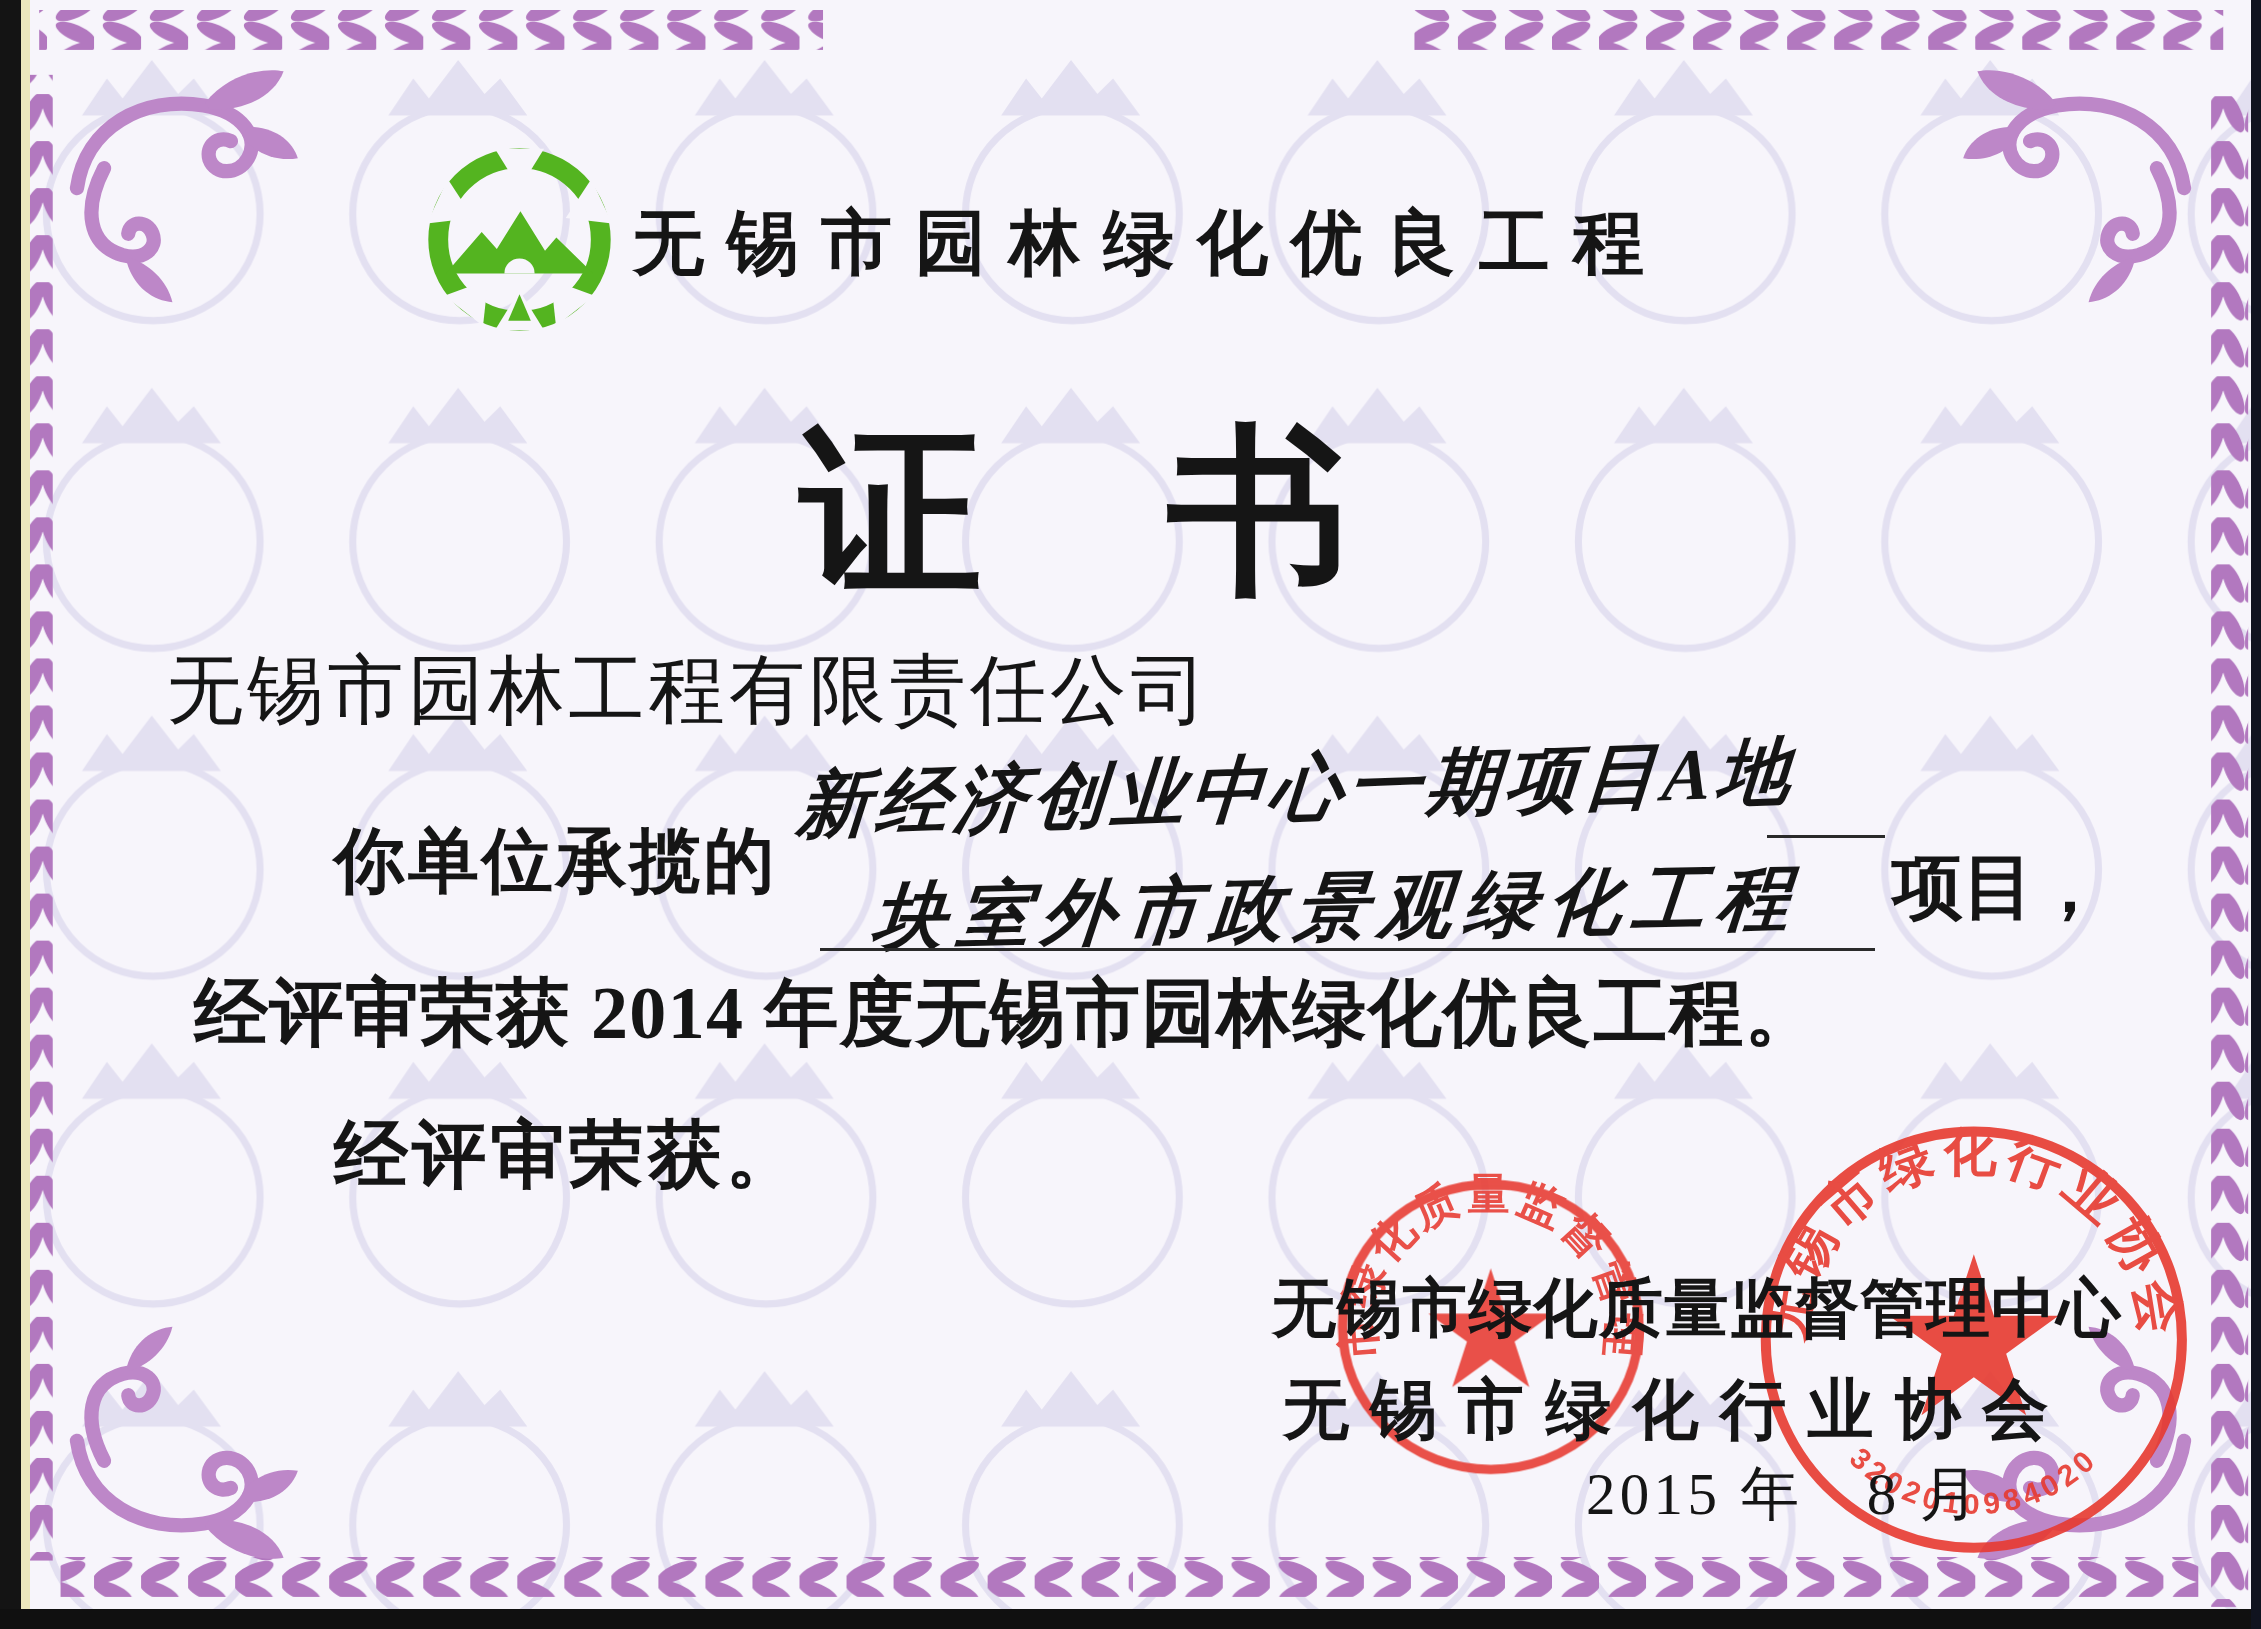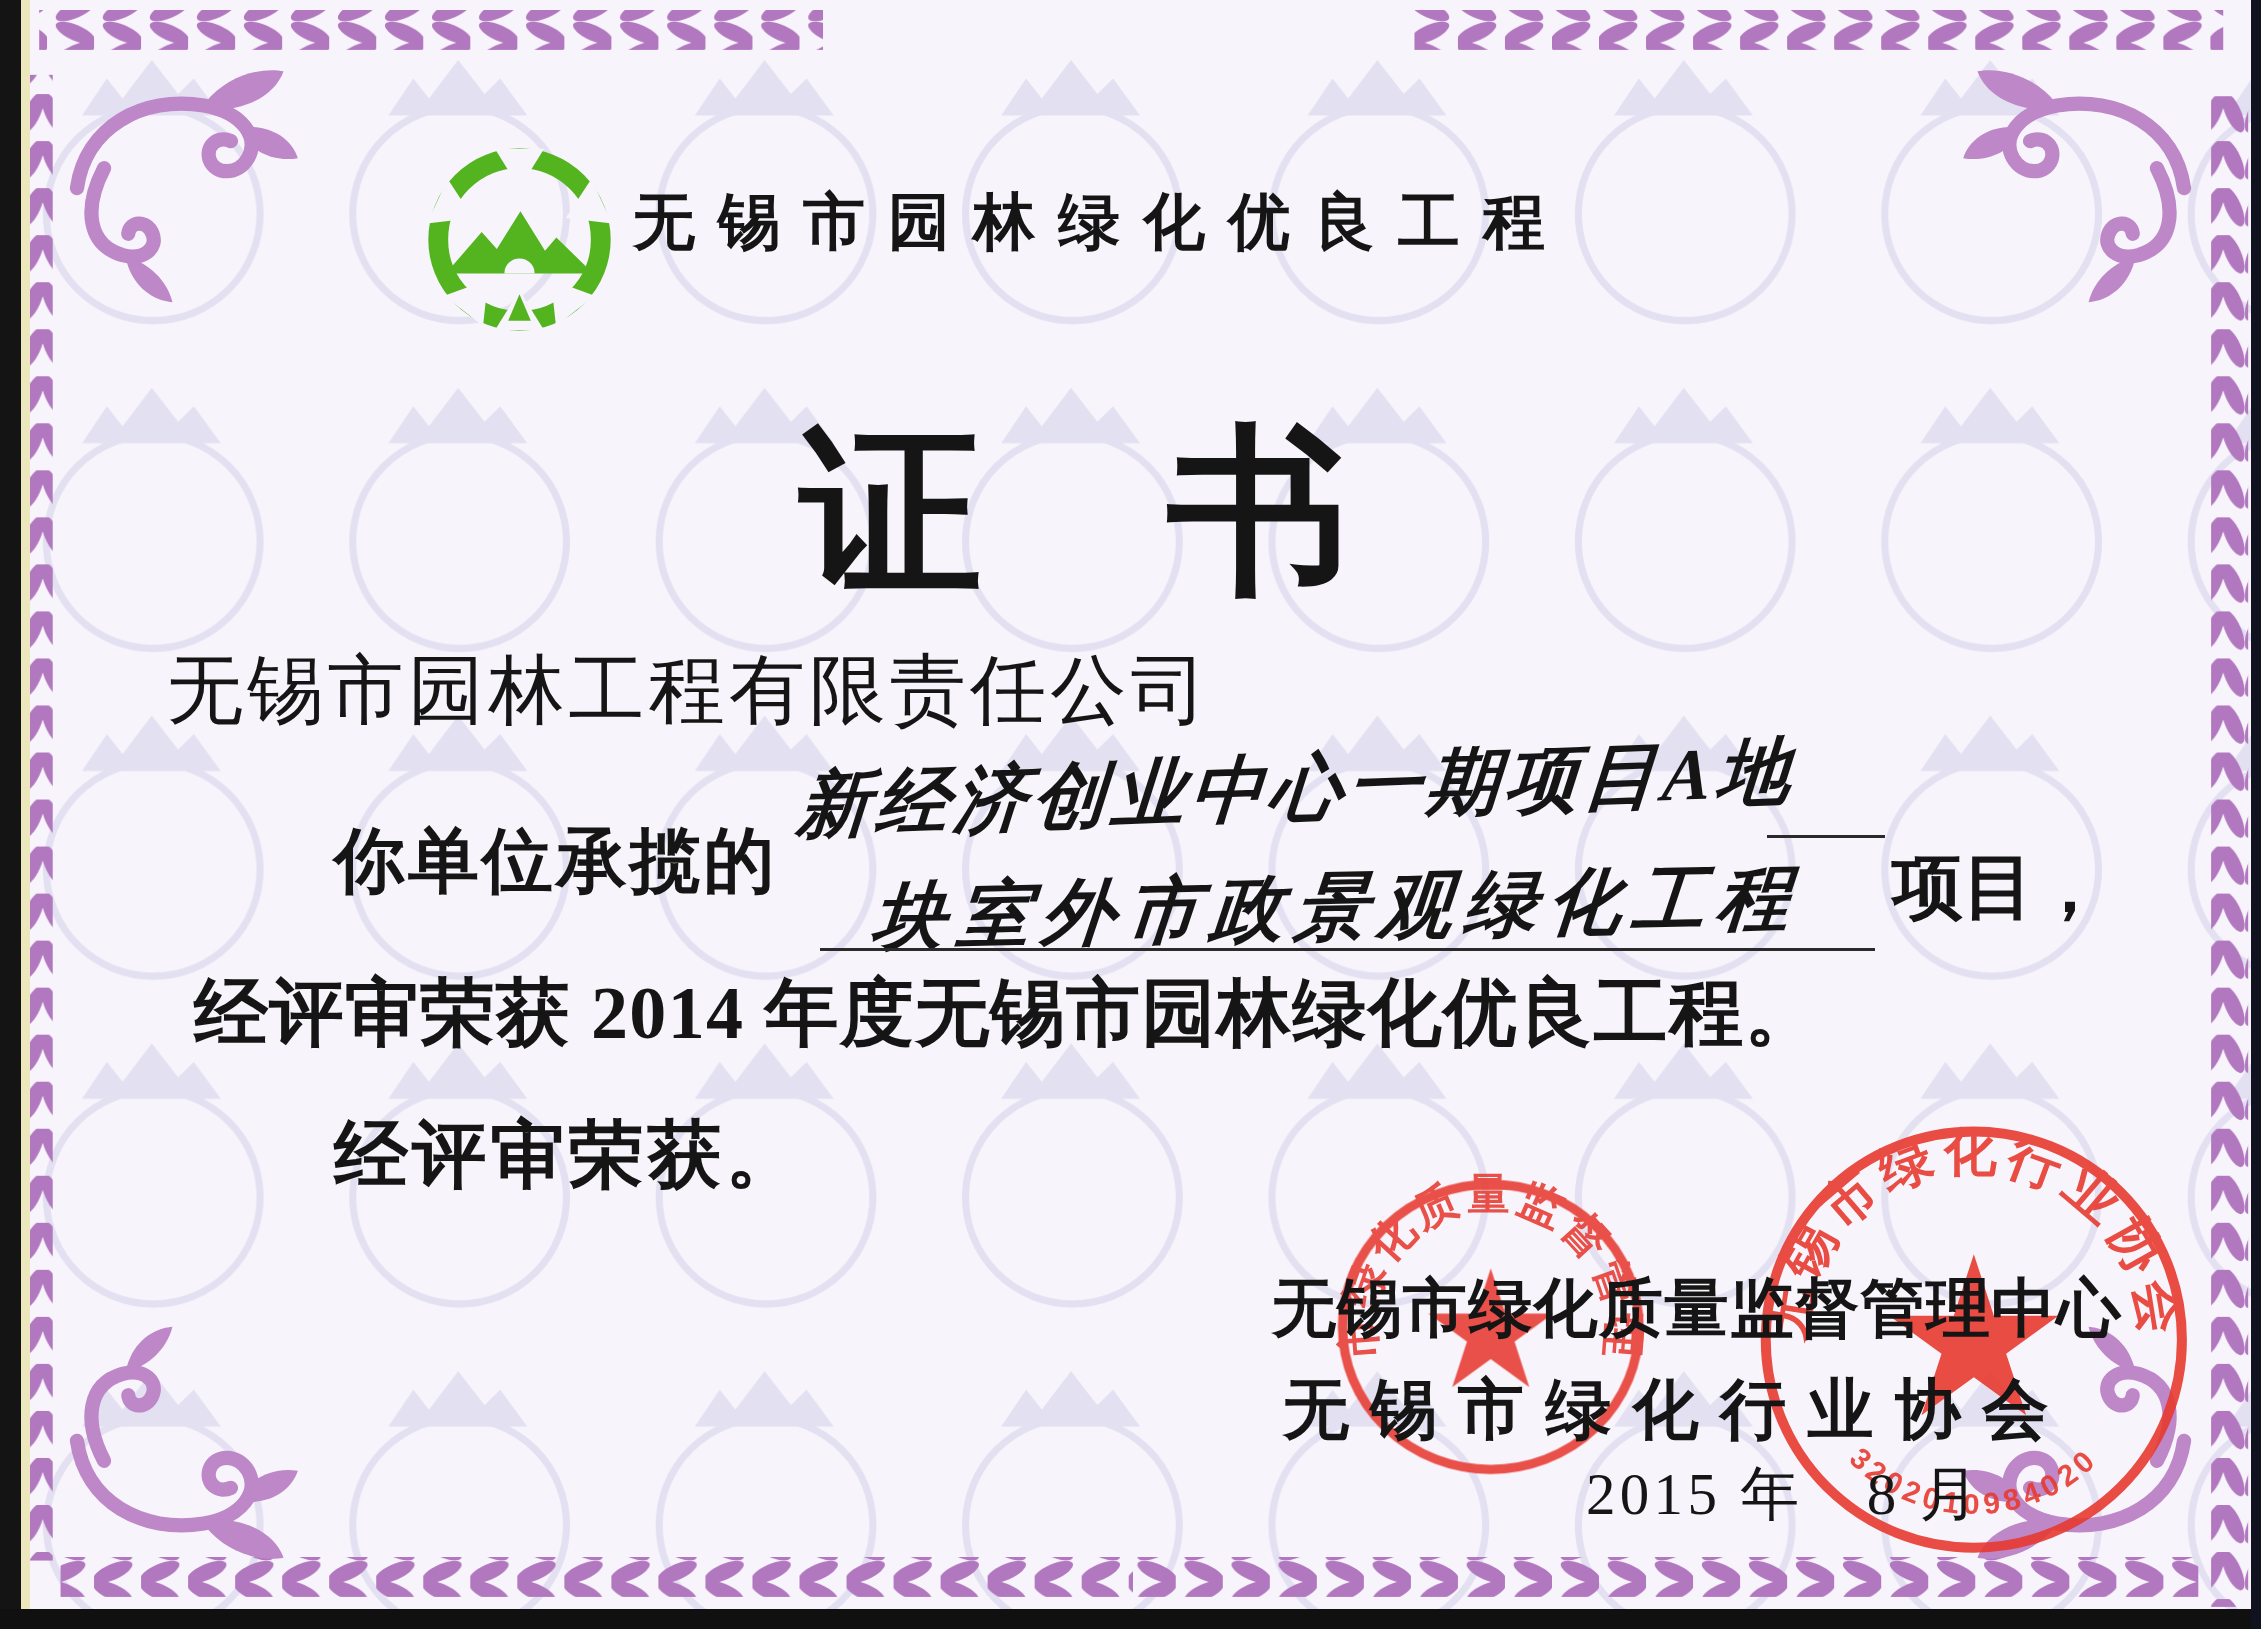--- a/index.html
+++ b/index.html
@@ -1,20 +1,20 @@
 <!DOCTYPE html>
 <html style="font-size:11.4px"><head>
 <meta charset="utf-8">
 <style>
   html,body{margin:0;padding:0;background:#2b2b2b;}
   .page{position:relative;width:2261px;height:1629px;background:#f7f5fb;overflow:hidden;
         font-family:"Liberation Serif","DejaVu Serif",serif;color:#151515;}
   svg.layer{position:absolute;left:0;top:0;}
   .txt{position:absolute;white-space:nowrap;}
-  .title{left:633px;top:180px;font-size:62px;font-weight:700;letter-spacing:23px;}
+  .title{left:633px;top:196px;font-size:71px;font-weight:700;letter-spacing:23px;}
   .heading{left:0;top:391px;width:2156px;text-align:center;font-size:182px;font-weight:800;
            word-spacing:125px;letter-spacing:7.1px;}
   .recipient{left:167px;top:640px;font-size:76px;font-weight:400;letter-spacing:4.3px;}
   .prefix{left:334px;top:814px;font-size:71px;font-weight:700;letter-spacing:2.9px;}
   .proj1{left:797px;top:740px;font-size:73px;font-weight:700;letter-spacing:5.7px;
          font-style:italic;transform:rotate(-2deg) skewX(-6deg);}
   .proj2{left:873px;top:859px;font-size:73px;font-weight:700;letter-spacing:11.4px;
          font-style:italic;transform:rotate(-1.2deg) skewX(-6deg);}
   .suffix{left:1892px;top:840px;font-size:71px;font-weight:700;}
   .award{left:170px;top:964px;font-size:74px;font-weight:700;letter-spacing:1.4px;margin-left:24px;}

